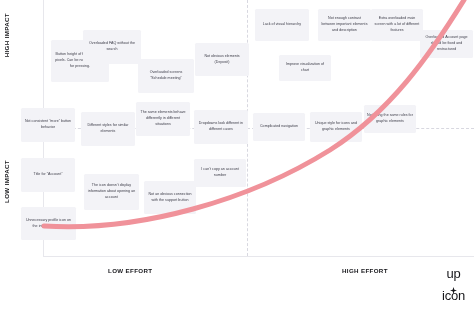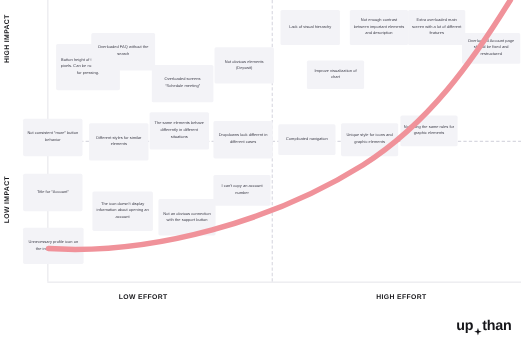--- a/index.html
+++ b/index.html
@@ -109,23 +109,24 @@
   }
 
   
   #brand-logo {
     position: absolute;
     right: 9px;
     bottom: 11px;
     display: flex;
     align-items: center;
     font-size: 13px;
-    font-weight: bold;
+    font-weight: normal;
     color: #16161a;
     letter-spacing: -0.2px;
+    flex-direction: column;
   }
   #brand-logo .logo-mark {
     display: inline-block;
     width: 7px;
     height: 7px;
     margin: 0 0.5px;
     position: relative;
     top: 1px;
   }
 </style>
@@ -215,16 +216,16 @@
     <path id="curve-path" d="M 44,226 C 140,232 250,200 330,150 C 390,112 430,55 464,0" fill="none" stroke="#f0929a" stroke-width="5" stroke-linecap="round"></path>
   </svg>
 
   <div id="brand-logo">
     <span>up</span>
     <span class="logo-mark">
       <svg viewBox="0 0 10 10" width="7" height="7">
         <path d="M5 0 L6.2 3.8 L10 5 L6.2 6.2 L5 10 L3.8 6.2 L0 5 L3.8 3.8 Z" fill="#16161a"></path>
       </svg>
     </span>
-    <span>than</span>
+    <span>icon</span>
   </div>
 
 </div>
 
 </body></html>

